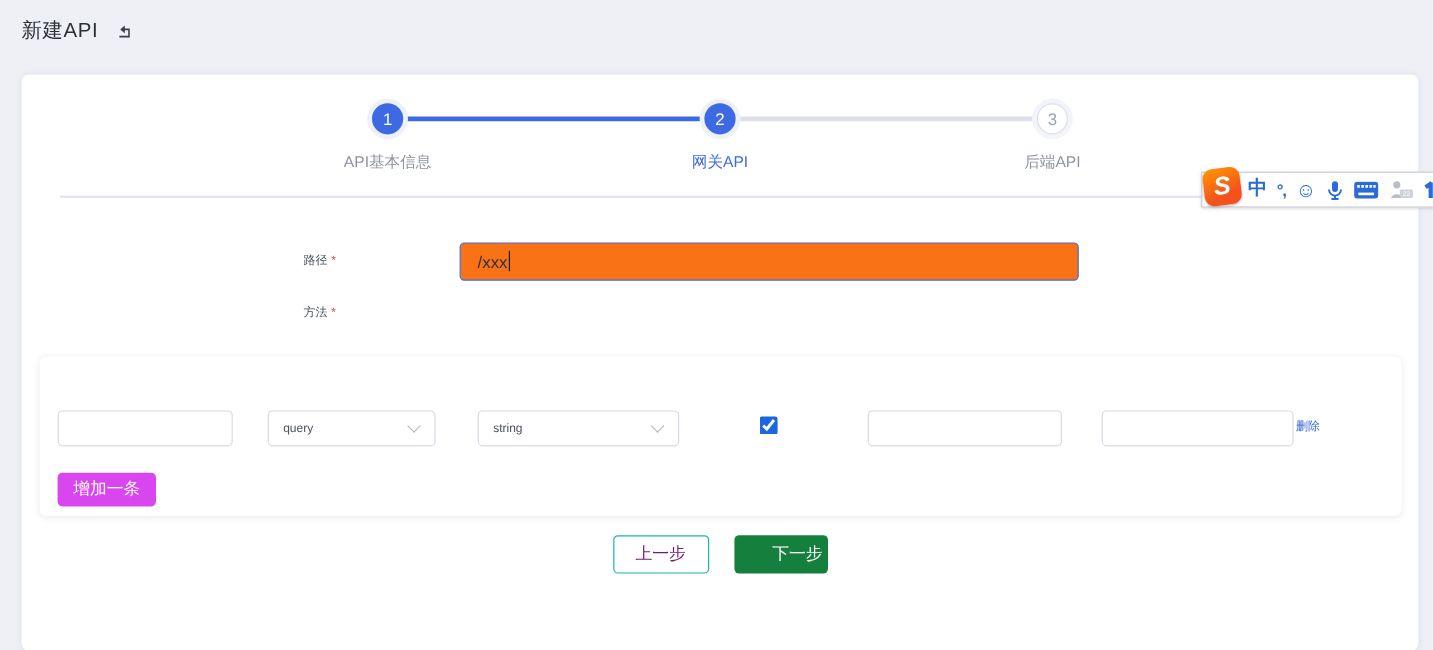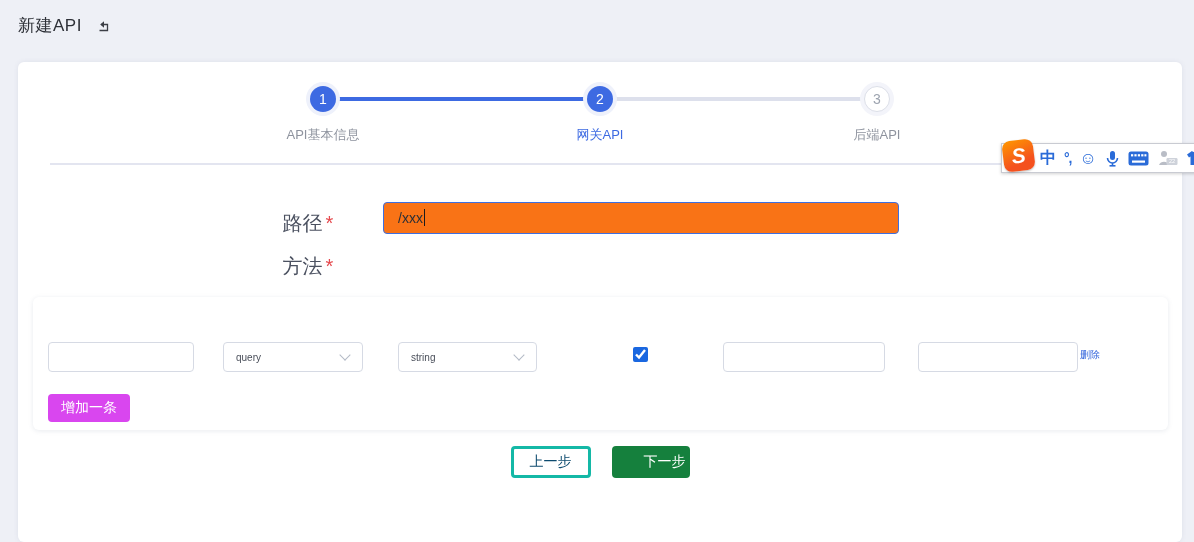--- a/index.html
+++ b/index.html
@@ -32,21 +32,21 @@
   .step-circle.pending { background:#fff; border:1px solid #dcdfe8; color:#9ca3af; box-shadow:0 0 0 4px #f3f4fa; }
   .conn { position:absolute; top:35px; height:4px; border-radius:2px; }
   .conn.done { background:#3d6ae2; }
   .conn.todo { background:#dde0ec; }
   .step-label { position:absolute; top:64px; width:180px; text-align:center; font-size:13px; color:#8e939e; }
   .step-label.active { color:#3d6ae2; }
 
   .divider { position:absolute; left:32px; top:101px; width:1102px; height:2px; background:#e3e5f0; }
 
   
-  .form-label { position:absolute; width:110px; text-align:center; font-size:20px; color:#4b5160; }
+  .form-label { position:absolute; width:110px; text-align:left; font-size:10px; color:#4b5160; }
   .req { color:#e5484d; margin-left:3px; }
   .txt-input {
     position:absolute; height:32px; border:1px solid #d6dae4; border-radius:4px;
     padding:0 14px; font-size:14px; color:#2d3037; background:#f97316; outline:none;
     font-family:"Liberation Sans", sans-serif;
   }
   .txt-input.focused { border:1px solid #3d6fe0; }
   .caret { position:absolute; width:1px; height:17px; background:#1b1b1b; }
 
   .select-box {
@@ -84,21 +84,21 @@
   .del-link { position:absolute; left:1047px; top:51px; font-size:10px; color:#3566dd; cursor:pointer; }
   .add-btn {
     position:absolute; left:15px; top:97px; height:28px; padding:0 13px;
     background:#d946ef; color:#fff; font-size:14px; border:none; border-radius:4px; cursor:pointer;
     font-family:"Liberation Sans", sans-serif;
   }
 
   
   .footer { position:absolute; top:384px; left:0; width:100%; display:flex; justify-content:center; gap:21px; }
   .btn { height:32px; border-radius:4px; font-size:14px; cursor:pointer; font-family:"Liberation Sans", sans-serif; }
-  .btn-prev { width:80px; background:#fff; border:3px solid #14b8a6; color:#0c4a6e; }
+  .btn-prev { width:80px; background:#fff; border:1px solid #14b8a6; color:#701a75; }
   .btn-next { width:78px; background:#15803d; border:none; color:#fff;padding-left:28px; }
 
   
   .ime {
     position:absolute; left:1001px; top:143px; width:200px; height:30px;
     background:#fff; border:1px solid #c9cbd2;
     box-shadow:0 1px 3px rgba(0,0,0,.18);
     z-index:20;
   }
   .sogou-logo {
@@ -165,21 +165,21 @@
   <div class="ptable">
 
     <div>
       <input class="cell-input" style="left: 15px; width: 146px;" value="">
 
       <div class="cell-select" style="left:190px; width:140px;">
         <span>query</span>
         <i class="chev" style="right:13px;"></i>
       </div>
 
-      <div class="cell-select" style="left:365px; width:139px;">
+      <div class="cell-select" style="left:365px; width:168px;">
         <span>string</span>
         <i class="chev" style="right:13px;"></i>
       </div>
 
       <input type="checkbox" class="row-checkbox" checked="" style="">
 
       <input class="cell-input" style="left: 690px; width: 162px;" value="">
 
       <input class="cell-input" style="left: 885px; width: 160px;" value="">
 

